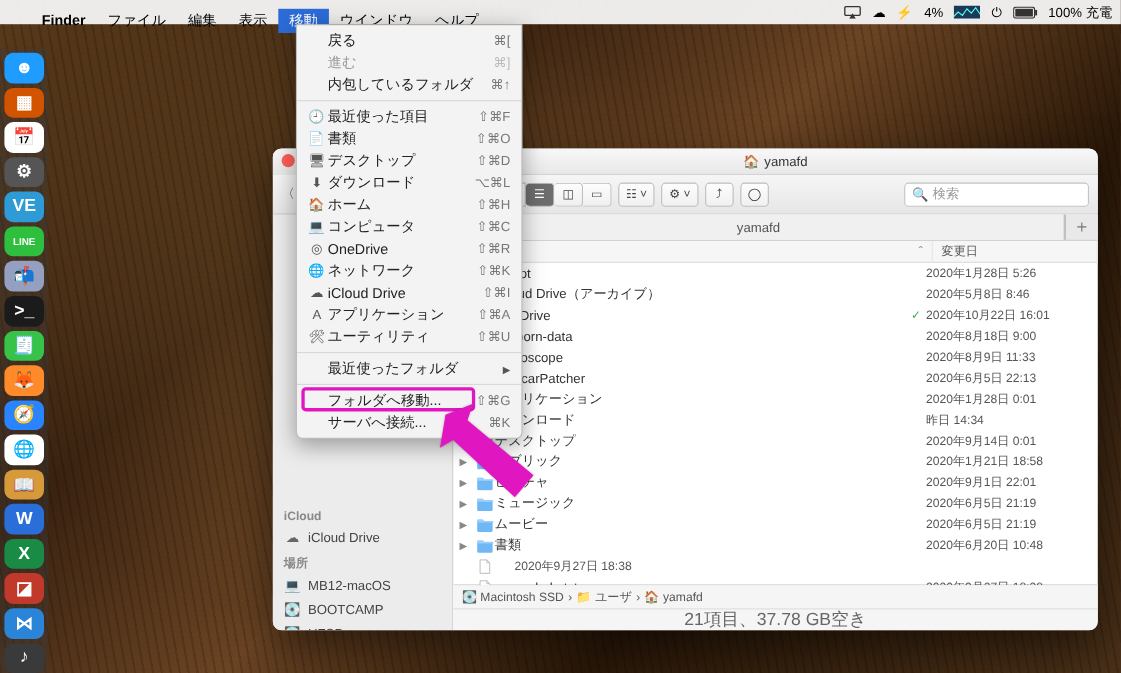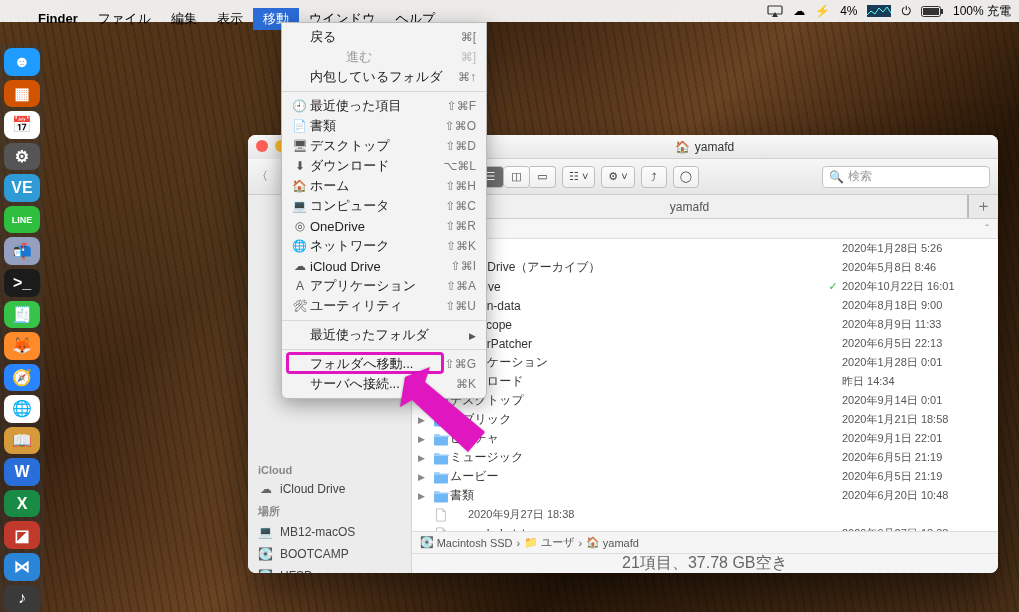--- a/index.html
+++ b/index.html
@@ -15,23 +15,23 @@
 .menubar .app-menu .mi.bold { font-weight: 600; }
 .menubar .app-menu .mi.active { background: #2b6cd7; color: #fff; }
 .menubar .right { margin-left: auto; display: flex; align-items: center; gap: 10px; padding-right: 8px; font-size: 12px; }
 .menubar .right .icon { display: inline-flex; align-items: center; }
 
 
 .dock { position: absolute; left: 0; top: 44px; bottom: 0; width: 44px; background: rgba(60,60,60,0.35); z-index: 5; display: flex; flex-direction: column; align-items: center; gap: 4px; padding-top: 4px; }
 .dock .dapp { width: 36px; height: 36px; border-radius: 8px; display: flex; align-items: center; justify-content: center; color: #fff; font-size: 18px; font-weight: bold; }
 
 
-.dropdown { position: absolute; left: 281px; top: 22px; width: 206px; background: #f3f3f3; border: 1px solid #bcbcbc; border-radius: 0 0 6px 6px; box-shadow: 0 6px 20px rgba(0,0,0,0.35); z-index: 30; font-size: 13px; padding: 4px 0; }
+.dropdown { position: absolute; left: 269px; top: 22px; width: 206px; background: #f3f3f3; border: 1px solid #bcbcbc; border-radius: 0 0 6px 6px; box-shadow: 0 6px 20px rgba(0,0,0,0.35); z-index: 30; font-size: 13px; padding: 4px 0; }
 .dropdown .drow { display: flex; align-items: center; height: 20px; padding: 0 10px 0 8px; color: #222; }
-.dropdown .drow.disabled { color: #999; margin-left: 36px; }
+.dropdown .drow.disabled { color: #999; }
 .dropdown .drow .dicon { width: 20px; text-align: center; color: #555; font-size: 12px; }
 .dropdown .drow .dlabel { flex: 1; white-space: nowrap; }
 .dropdown .drow .dshort { color: #777; font-size: 12px; }
 .dropdown .drow.disabled .dshort { color: #bbb; }
 .dropdown .dsep { height: 1px; background: #d8d8d8; margin: 4px 0; }
 .dropdown .drow.haschild .dshort::after { content: "▶"; font-size: 9px; color: #555; margin-left: 4px; }
 .dropdown .highlight-box { position: absolute; left: 4px; width: 158px; height: 22px; border: 3px solid #e016c0; border-radius: 4px; pointer-events: none; }
 
 
 .finder { position: absolute; left: 248px; top: 135px; width: 750px; height: 438px; background: #fff; border-radius: 8px; box-shadow: 0 15px 40px rgba(0,0,0,0.5); z-index: 20; display: flex; overflow: hidden; }
@@ -290,20 +290,21 @@
     </div>
     <div class="tabbar">
       <div class="tab active">yamafd</div>
       <div class="newtab">＋</div>
     </div>
     <div class="colhead">
       <div class="ch name">
           <span>名前</span>
           <span style="margin-left:auto;color:#888">ˆ</span>
         </div>
+      <div class="ch date">変更日</div>
     </div>
     <div class="filelist" id="filelist">
         <div class="frow">
           <span class="disclosure">▶</span>
           <span class="ficon">
             <svg class="folder-icon" viewBox="0 0 16 14">
               <path d="M1 3 h5 l1.5 1.5 H15 v8 a1 1 0 0 1 -1 1 H2 a1 1 0 0 1 -1 -1 Z" fill="#6fb8f5"></path>
               <path d="M1 3 a1 1 0 0 1 1 -1 h4 l1.5 1.5 H15 a1 1 0 0 1 1 1 v0.5 H1 Z" fill="#9dd0fb"></path>
             </svg>
           </span>

